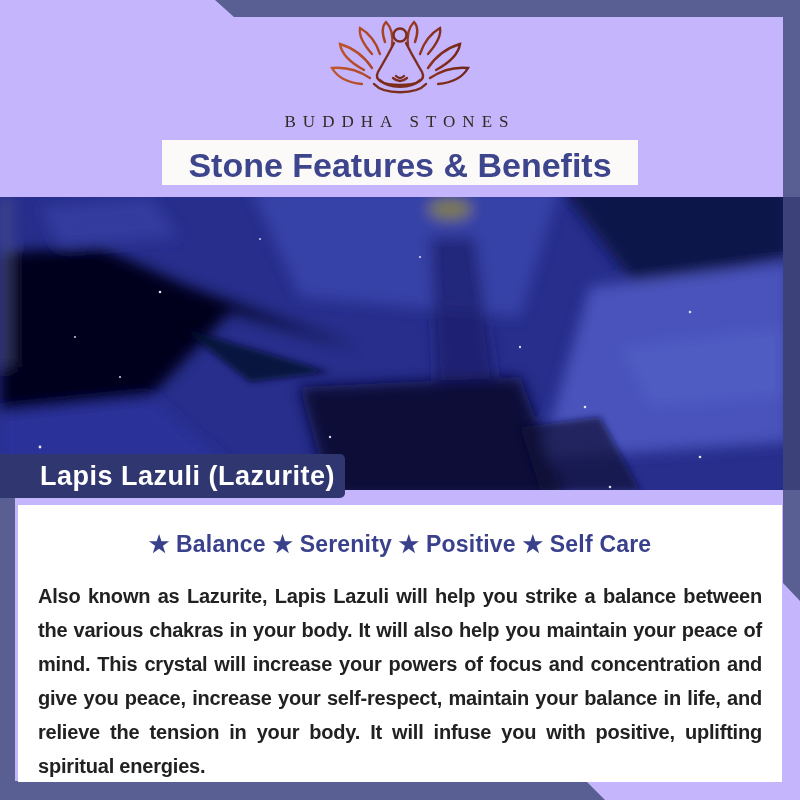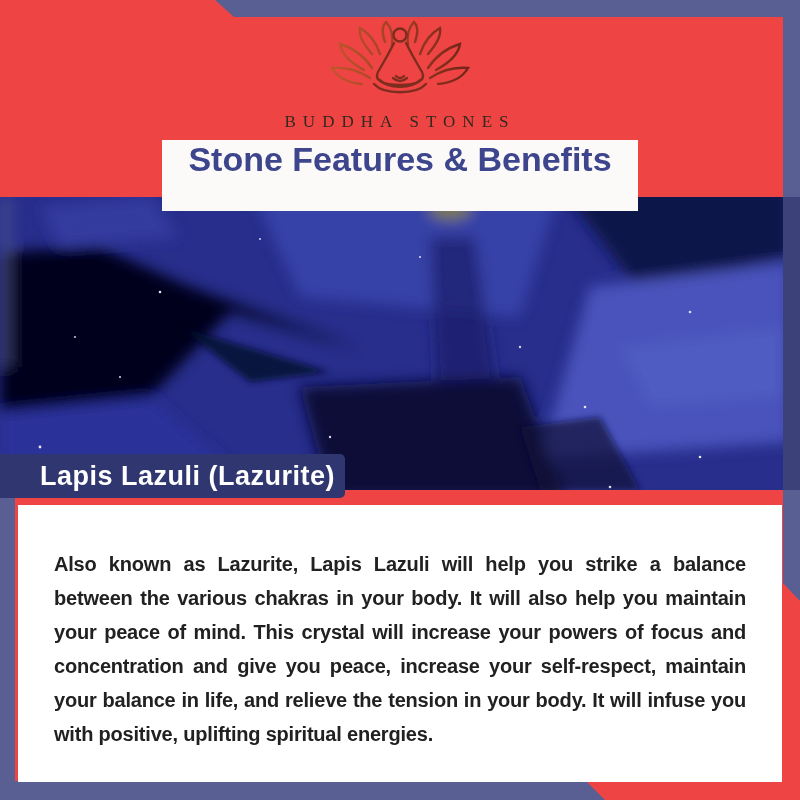--- a/index.html
+++ b/index.html
@@ -1,38 +1,38 @@
 <!DOCTYPE html>
 <html><head>
 <meta charset="utf-8">
 <style>
   html,body{margin:0;padding:0;background:#888;}
   .canvas{
     position:relative;width:800px;height:800px;overflow:hidden;
-    background:#ef4444;font-family:"Liberation Sans",sans-serif;
+    background:#c4b5fd;font-family:"Liberation Sans",sans-serif;
     margin:0 auto;
   }
   .abs{position:absolute;}
   svg{display:block;}
 
   
   .frame-svg{left:0;top:0;z-index:1;}
 
   
   .logo-wrap{left:330px;top:20px;width:140px;height:92px;z-index:3;}
   .brand-name{
     left:0;top:112px;width:800px;text-align:center;z-index:3;
     font-family:"Liberation Serif",serif;font-size:17px;letter-spacing:7px;
     color:#33291f;font-weight:400;
   }
 
   
   .banner{
-    left:162px;top:140px;width:476px;height:71px;background:#fcfaf9;z-index:3;
-    display:flex;align-items:flex-start;justify-content:center;
+    left:162px;top:140px;width:476px;height:45px;background:#fcfaf9;z-index:3;
+    display:flex;align-items:flex-end;justify-content:center;
   }
   .banner-title{
     font-size:34px;font-weight:700;color:#3d458c;letter-spacing:0px;
   }
 
   
   .photo{left:0;top:197px;width:783px;height:293px;z-index:2;}
 
   
   .band-dark-right{left:783px;top:197px;width:17px;height:293px;background:#3c4279;z-index:2;}
@@ -52,21 +52,21 @@
   .card{
     left:18px;top:505px;width:764px;height:277px;background:#ffffff;z-index:3;
     box-sizing:border-box;padding:26px 20px 0 20px;
   }
   .benefits-line{
     text-align:center;font-size:23px;font-weight:700;color:#3a418c;
     margin:0 0 21px 0;letter-spacing:0.2px;
   }
   .description{
     font-size:20px;font-weight:700;color:#212121;line-height:34px;
-    text-align:justify;letter-spacing:-0.2px;margin:16px;
+    text-align:justify;letter-spacing:-0.2px;margin:0;
   }
 </style>
 </head>
 <body>
 
 <div class="canvas">
 
   <svg class="abs frame-svg" width="800" height="800" viewBox="0 0 800 800">
     <defs>
       <linearGradient id="ribRight" x1="0" y1="0" x2="0" y2="800" gradientUnits="userSpaceOnUse">
@@ -160,16 +160,17 @@
       <circle cx="75" cy="140" r="1.1" opacity="0.75"></circle>
     </g>
   </svg>
   <div class="abs band-dark-right"></div>
 
   <div class="abs stone-bar">
     <span>Lapis Lazuli (Lazurite)</span>
   </div>
 
   <div class="abs card">
+    <div class="benefits-line">★ Balance ★ Serenity ★ Positive ★ Self Care</div>
     <p class="description">Also known as Lazurite, Lapis Lazuli will help you strike a balance between the various chakras in your body. It will also help you maintain your peace of mind. This crystal will increase your powers of focus and concentration and give you peace, increase your self-respect, maintain your balance in life, and relieve the tension in your body. It will infuse you with positive, uplifting spiritual energies.</p>
   </div>
 
 </div>
 
 </body></html>

